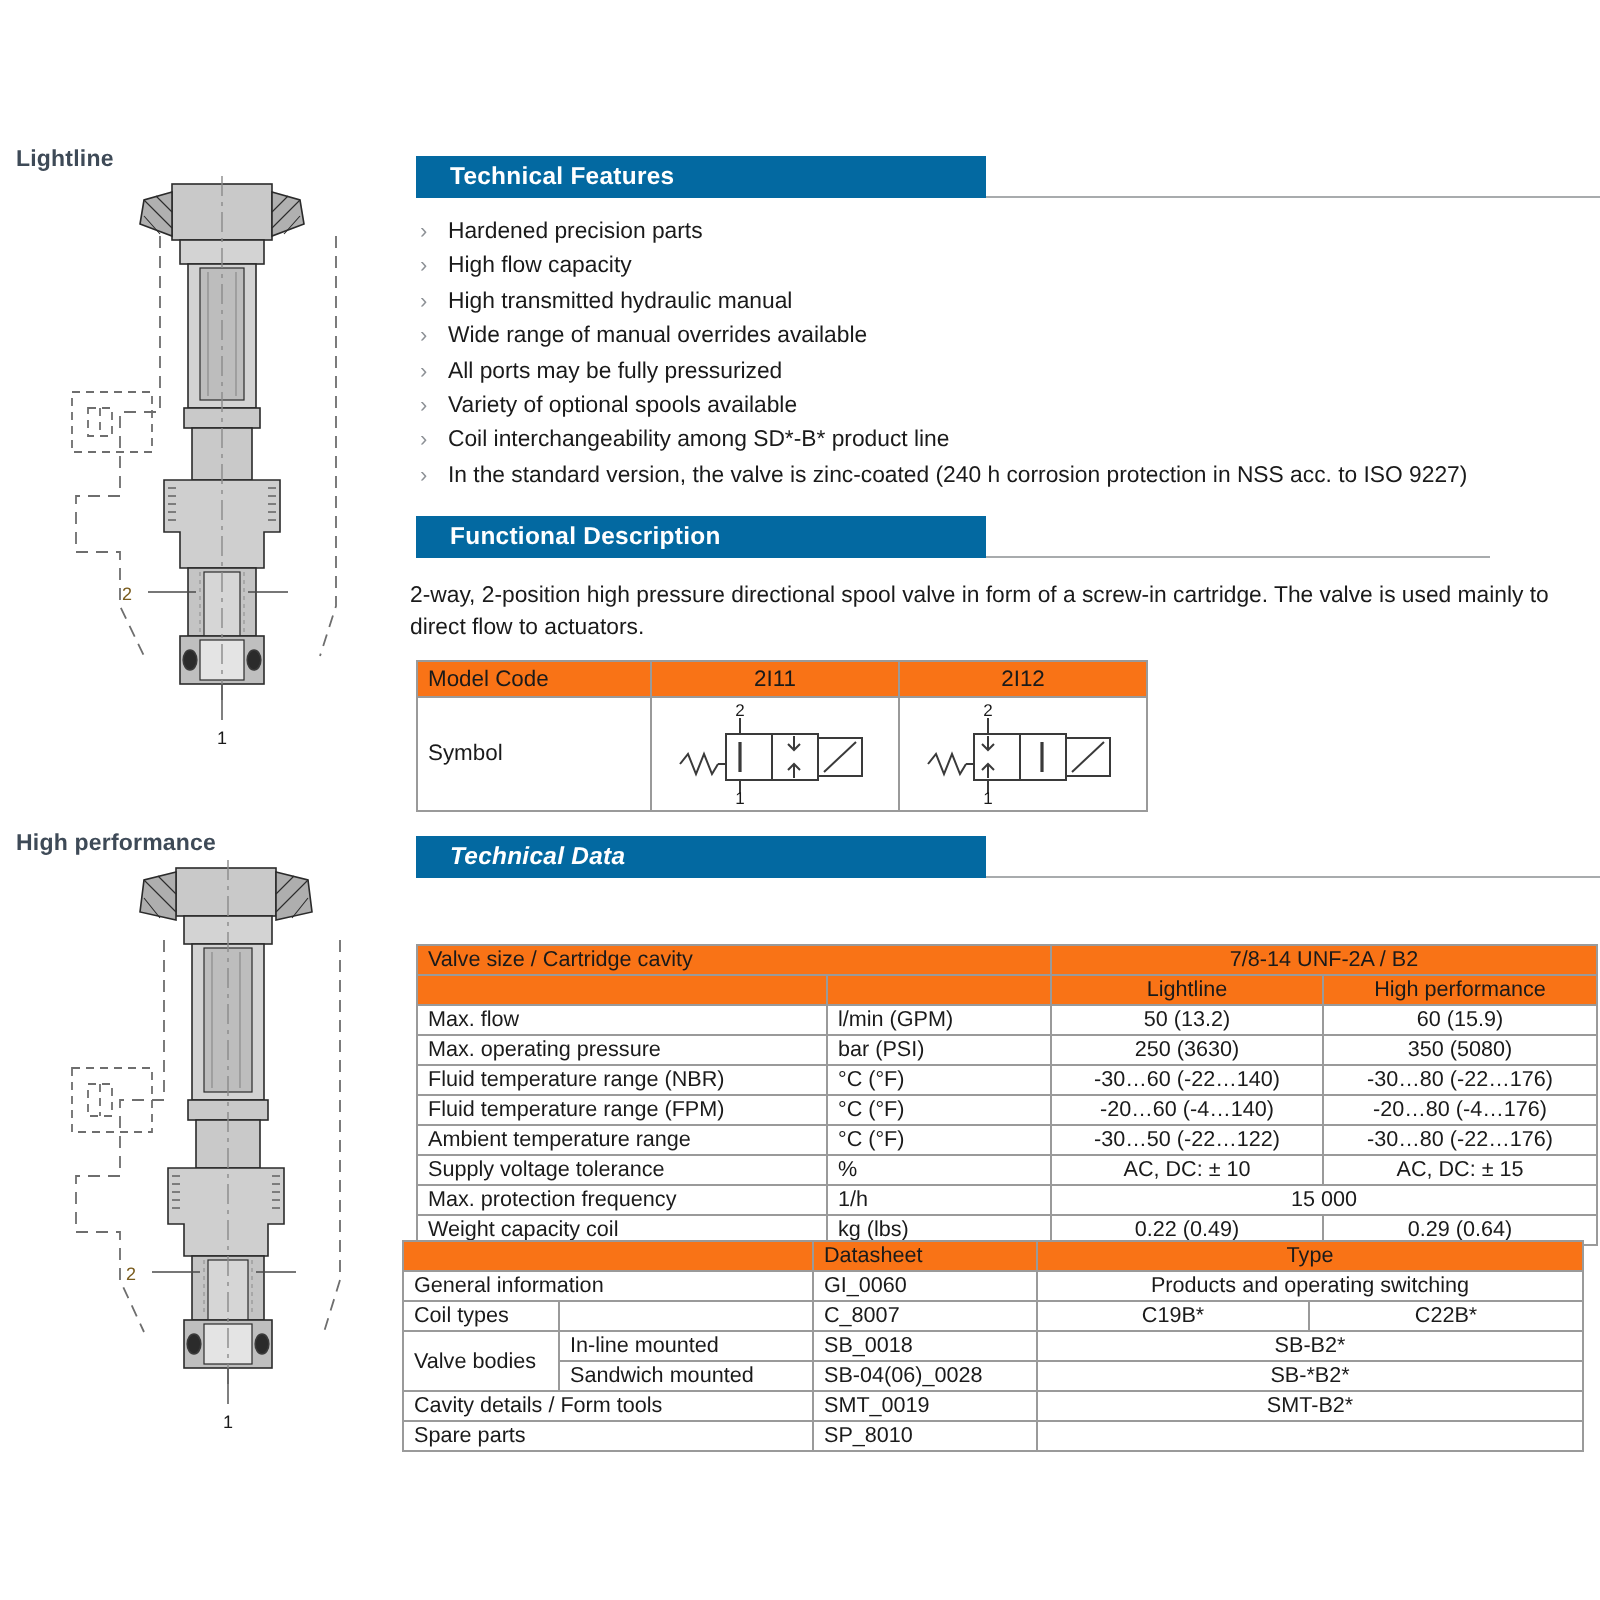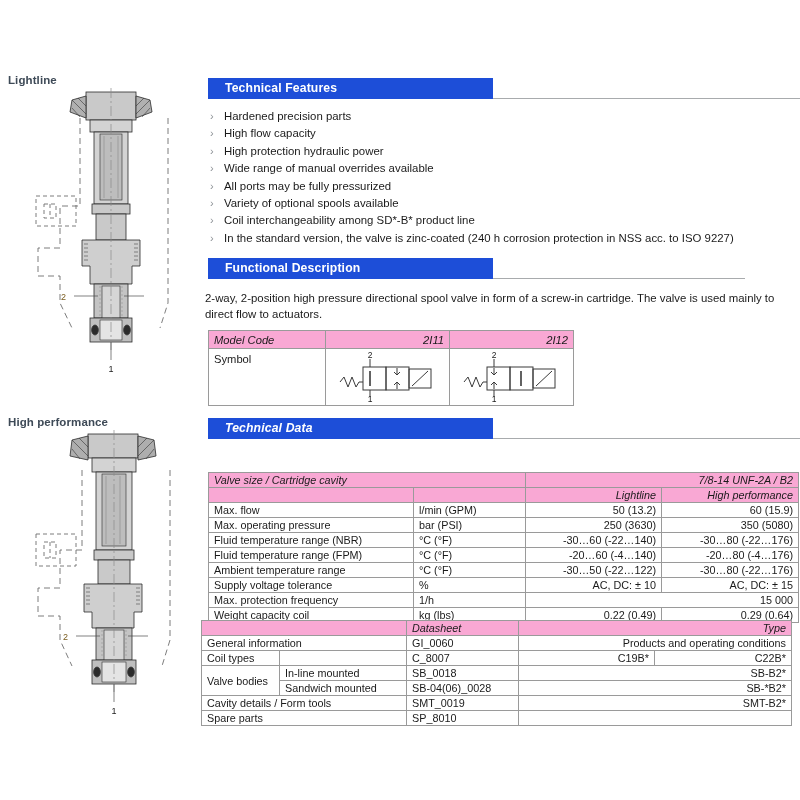--- a/index.html
+++ b/index.html
@@ -21,21 +21,21 @@
     font-weight:bold;
     color:#3e4a57;
     letter-spacing:.1px;
     white-space:nowrap;
   }
 
   
   .sec{position:absolute;height:21px;}
   .sec .bar{
     position:absolute;left:0;top:0;height:21px;width:285px;
-    background:#1d4ed8;
+    background:#0369a1;
   }
   .sec .bar span{
     position:absolute;left:17px;top:3px;
     font-size:12.2px;font-weight:bold;color:#ffffff;
     letter-spacing:.15px;white-space:nowrap;
   }
   .sec .rule{
     position:absolute;left:285px;top:20px;right:0;height:1px;
     background:#a8abad;
   }
@@ -72,22 +72,22 @@
     table-layout:fixed;
   }
   table.tbl td{
     border:1px solid #9a9a9a;
     padding:0 5px;
     height:14px;
     vertical-align:middle;
     white-space:nowrap;
     overflow:hidden;
   }
-  td.sh{background:#f9a8d4;font-style:italic;}
-  td.c{text-align:right;}
+  td.sh{background:#f97316;}
+  td.c{text-align:center;}
   td.l{text-align:left;}
 
   
   table.model td{height:17px;font-size:11.2px;}
   td.symcell{height:56px;vertical-align:middle;padding:0;}
 
   
   .symwrap{display:flex;align-items:center;justify-content:center;height:56px;}
 
   
@@ -275,21 +275,21 @@
     <div class="bullet">
       <span class="chev">›</span>
       <span>Hardened precision parts</span>
     </div>
     <div class="bullet">
       <span class="chev">›</span>
       <span>High flow capacity</span>
     </div>
     <div class="bullet">
       <span class="chev">›</span>
-      <span>High protection hydraulic power</span>
+      <span>High transmitted hydraulic manual</span>
     </div>
     <div class="bullet">
       <span class="chev">›</span>
       <span>Wide range of manual overrides available</span>
     </div>
     <div class="bullet">
       <span class="chev">›</span>
       <span>All ports may be fully pressurized</span>
     </div>
     <div class="bullet">
@@ -321,21 +321,21 @@
         <col style="width:124px">
         <col style="width:124px">
       </colgroup>
     <tbody>
       <tr>
         <td class="sh l">Model Code</td>
         <td class="sh c">2I11</td>
         <td class="sh c">2I12</td>
       </tr>
       <tr>
-        <td class="l" style="vertical-align:top;padding-top:4px;">Symbol</td>
+        <td class="l" style="vertical-align:top;padding-top:22px;">Symbol</td>
         <td class="symcell">
           <div class="symwrap">
             <svg width="104" height="50" viewBox="0 0 104 50">
               <g stroke="#3a3a3a" fill="none" stroke-width="1">
 
                 <path d="M4 30 L8 25 L12 35 L16 25 L20 35 L23 30"></path>
                 <path d="M23 30 L27 30"></path>
 
                 <rect x="27" y="15" width="23" height="23"></rect>
                 <rect x="50" y="15" width="23" height="23"></rect>
@@ -469,21 +469,21 @@
     </colgroup>
     <tbody>
       <tr>
         <td class="sh" colspan="2"></td>
         <td class="sh l">Datasheet</td>
         <td class="sh c" colspan="2">Type</td>
       </tr>
       <tr>
         <td class="l" colspan="2">General information</td>
         <td class="l">GI_0060</td>
-        <td class="c" colspan="2">Products and operating conditions</td>
+        <td class="c" colspan="2">Products and operating switching</td>
       </tr>
       <tr>
         <td class="l">Coil types</td>
         <td></td>
         <td class="l">C_8007</td>
         <td class="c">C19B*</td>
         <td class="c">C22B*</td>
       </tr>
       <tr>
         <td class="l" rowspan="2">Valve bodies</td>

